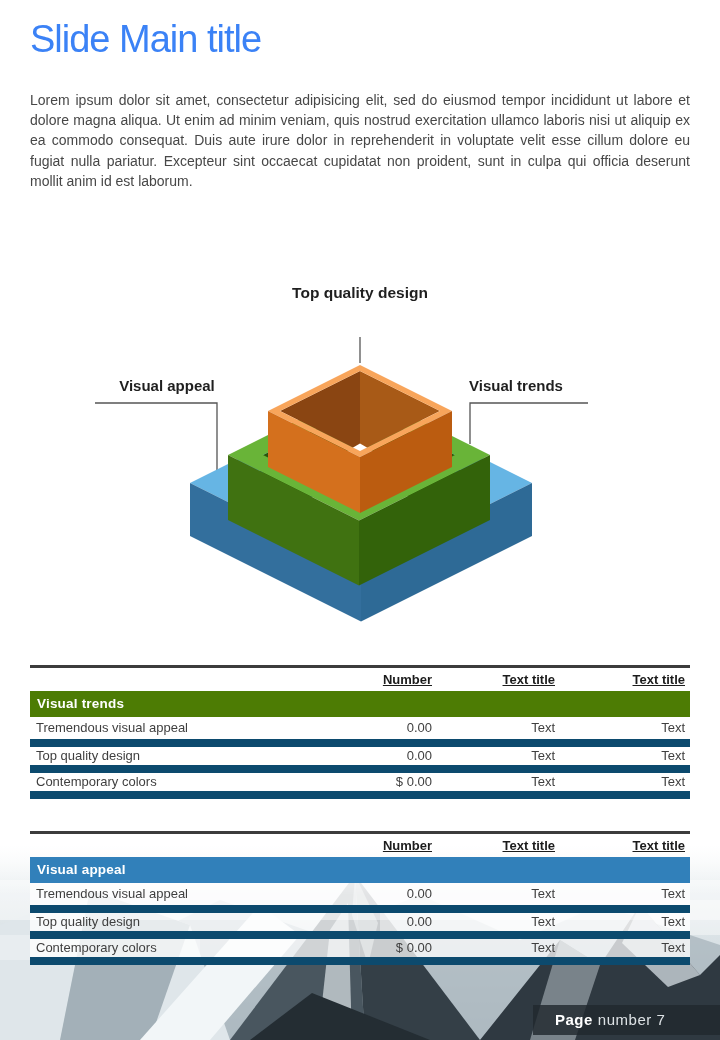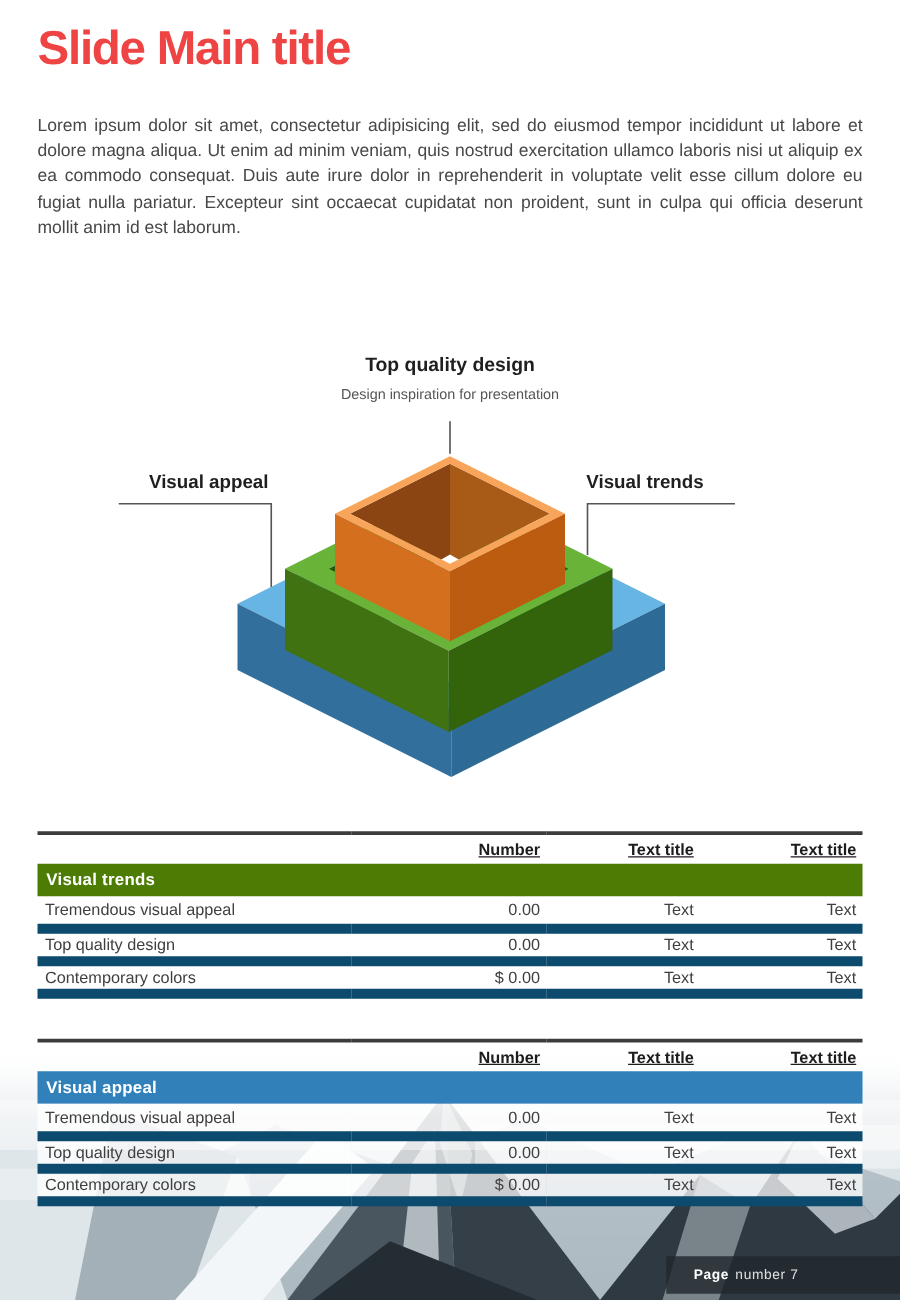--- a/index.html
+++ b/index.html
@@ -4,22 +4,22 @@
 <style>
   html,body { margin:0; padding:0; background:#888; }
   .page {
     position:relative; width:720px; height:1040px; margin:0 auto;
     background:#ffffff; overflow:hidden;
     font-family:"Liberation Sans", sans-serif; color:#3c3c3c;
   }
   
   .content { position:absolute; left:30px; top:0; width:660px; z-index:2; }
   .slide-title {
-    margin:20px 0 16px 0; font-size:38px; font-weight:bold; letter-spacing:-1px;
-    color:#ef4444; line-height:1.05;
+    margin:20px 0 16px 0; font-size:38px; font-weight:normal; letter-spacing:-1px;
+    color:#3b82f6; line-height:1.05;
   }
   .slide-subtitle { margin:13px 0 0 0; font-size:19px; font-weight:normal; color:#3a3a3a; }
   .body-par {
     margin:30px 0 0 0; font-size:14px; line-height:1.45; text-align:justify; color:#474747;
   }
   
   .diag-title { position:absolute; top:284px; left:0; width:720px; text-align:center;
     font-weight:bold; font-size:15.5px; color:#1f1f1f; z-index:3; }
   .diag-sub { position:absolute; top:310px; left:0; width:720px; text-align:center;
     font-size:11.5px; color:#555; z-index:3; }
@@ -51,38 +51,37 @@
   .t2 tr.data td { background:rgba(255,255,255,0.74); }
   
   .photo { position:absolute; left:0; top:845px; width:720px; height:195px; z-index:1; }
   .photo::after {
     content:""; position:absolute; left:0; top:0; width:720px; height:50px;
     background:linear-gradient(#ffffff, rgba(255,255,255,0));
   }
   
   .badge {
     position:absolute; left:533px; top:1005px; width:187px; height:30px; z-index:4;
-    background:rgba(33,40,46,0.82); color:#ffffff; font-size:11px; line-height:30px;
+    background:rgba(33,40,46,0.82); color:#ffffff; font-size:15px; line-height:30px;
     padding-left:22px; box-sizing:border-box; letter-spacing:0.5px; white-space:nowrap;
   }
   .badge .b { font-weight:bold; }
   .badge .r { color:#dde2e5; margin-left:5px; }
 </style>
 </head>
 <body>
 
 <div class="page">
 
   <div class="content">
     <h1 class="slide-title">Slide Main title</h1>
     <p class="body-par">Lorem ipsum dolor sit amet, consectetur adipisicing elit, sed do eiusmod tempor incididunt ut labore et dolore magna aliqua. Ut enim ad minim veniam, quis nostrud exercitation ullamco laboris nisi ut aliquip ex ea commodo consequat. Duis aute irure dolor in reprehenderit in voluptate velit esse cillum dolore eu fugiat nulla pariatur. Excepteur sint occaecat cupidatat non proident, sunt in culpa qui officia deserunt mollit anim id est laborum.</p>
   </div>
 
   <div class="diag-title">Top quality design</div>
-  <div class="diag-sub">Design inspiration for presentation</div>
   <div class="diag-left">Visual appeal</div>
   <div class="diag-right">Visual trends</div>
 
   <svg class="diag-svg" viewBox="90 330 510 300">
 
     <g stroke="#555" stroke-width="1.3" fill="none">
       <path d="M360,337 L360,363"></path>
       <path d="M95,403 L217,403 L217,470"></path>
       <path d="M588,403 L470,403 L470,444"></path>
     </g>

